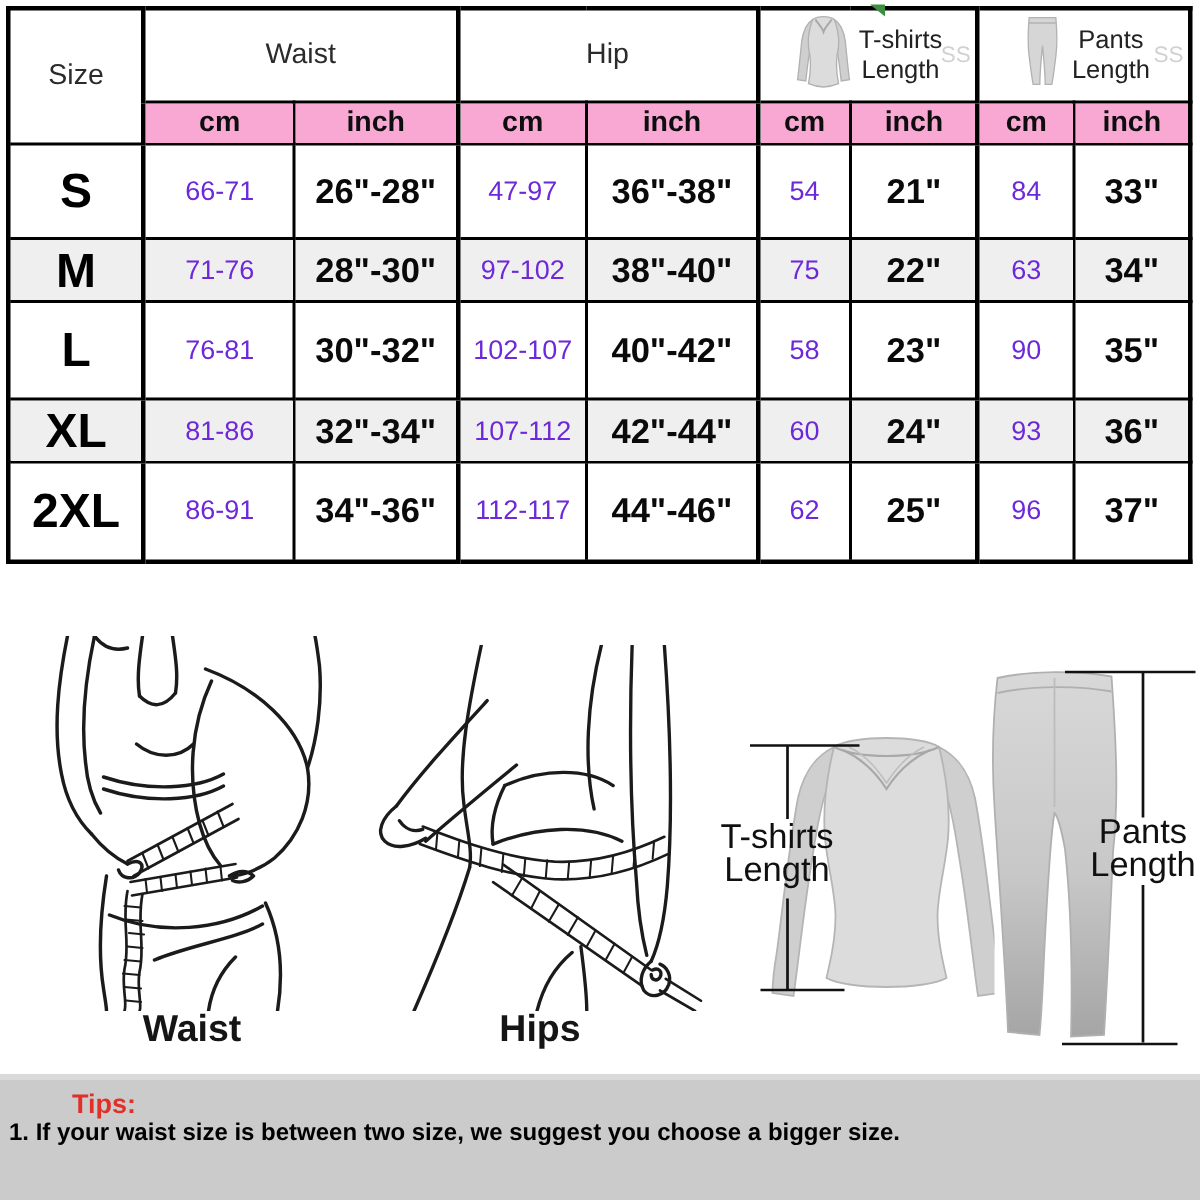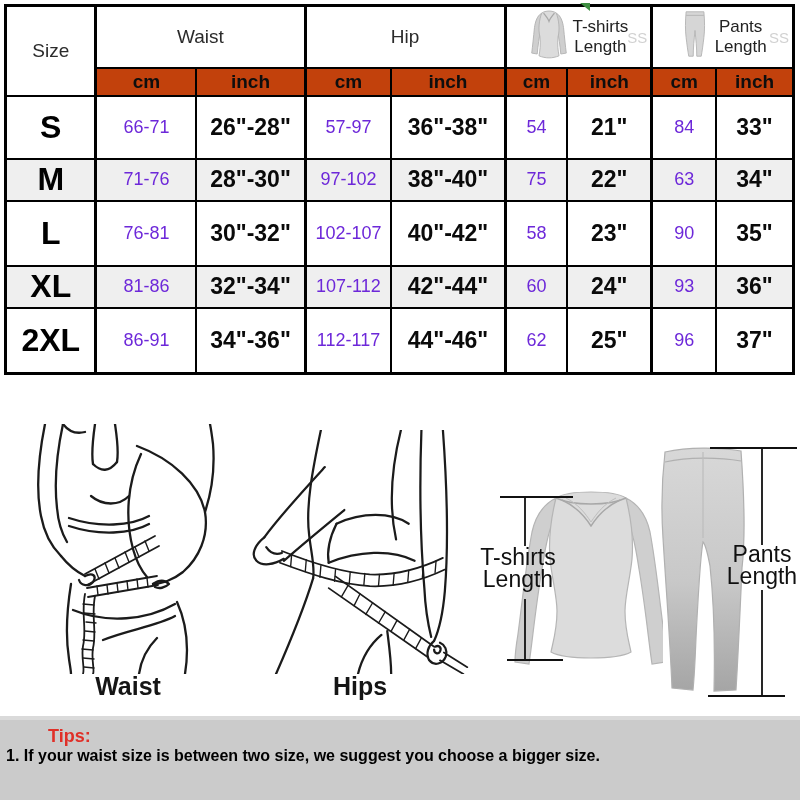--- a/index.html
+++ b/index.html
@@ -12,21 +12,21 @@
     position:absolute;left:4px;top:4px;
     border-collapse:collapse;table-layout:fixed;width:791px;
     border:3px solid #000;background:#fff;
   }
   .size-table th,.size-table td{
     border:2px solid #000;padding:0;text-align:center;vertical-align:middle;
     overflow:hidden;position:relative;
   }
   .size-table .grp{border-left-width:3px;}
   .size-table th{font-weight:normal;font-size:19px;color:#2b2b2b;}
-  .units td{background:#c2410c;font-weight:bold;font-size:19px;color:#0e0e0e;}
+  .units td{background:#f9a8d4;font-weight:bold;font-size:19px;color:#0e0e0e;}
   tr.alt td{background:#EFEFEF;}
   td.sz{font-weight:bold;font-size:32px;color:#000;}
   td.cm{font-size:18px;color:#6d28d9;}
   td.in{font-weight:bold;font-size:23px;color:#0a0a0a;}
   .hdr-flex{display:flex;align-items:center;justify-content:center;gap:4px;height:100%;}
   .hdr-2l{font-size:17px;color:#222;line-height:20px;text-align:center;}
   .wm{position:absolute;right:3px;top:50%;transform:translateY(-50%);
       font-size:15px;color:#9a9a9a;opacity:.45;font-weight:normal;}
   .corner-tri{position:absolute;left:580px;top:3px;width:0;height:0;
       border-top:8px solid #3E8E41;border-left:10px solid transparent;}
@@ -102,21 +102,21 @@
     <td>inch</td>
     <td class="grp">cm</td>
     <td>inch</td>
     <td class="grp">cm</td>
     <td>inch</td>
   </tr>
   <tr style="height:63px">
     <td class="sz">S</td>
     <td class="cm grp">66-71</td>
     <td class="in">26"-28"</td>
-    <td class="cm grp">57-97</td>
+    <td class="cm grp">47-97</td>
     <td class="in">36"-38"</td>
     <td class="cm grp">54</td>
     <td class="in">21"</td>
     <td class="cm grp">84</td>
     <td class="in">33"</td>
   </tr>
   <tr class="alt" style="height:42px">
     <td class="sz">M</td>
     <td class="cm grp">71-76</td>
     <td class="in">28"-30"</td>

